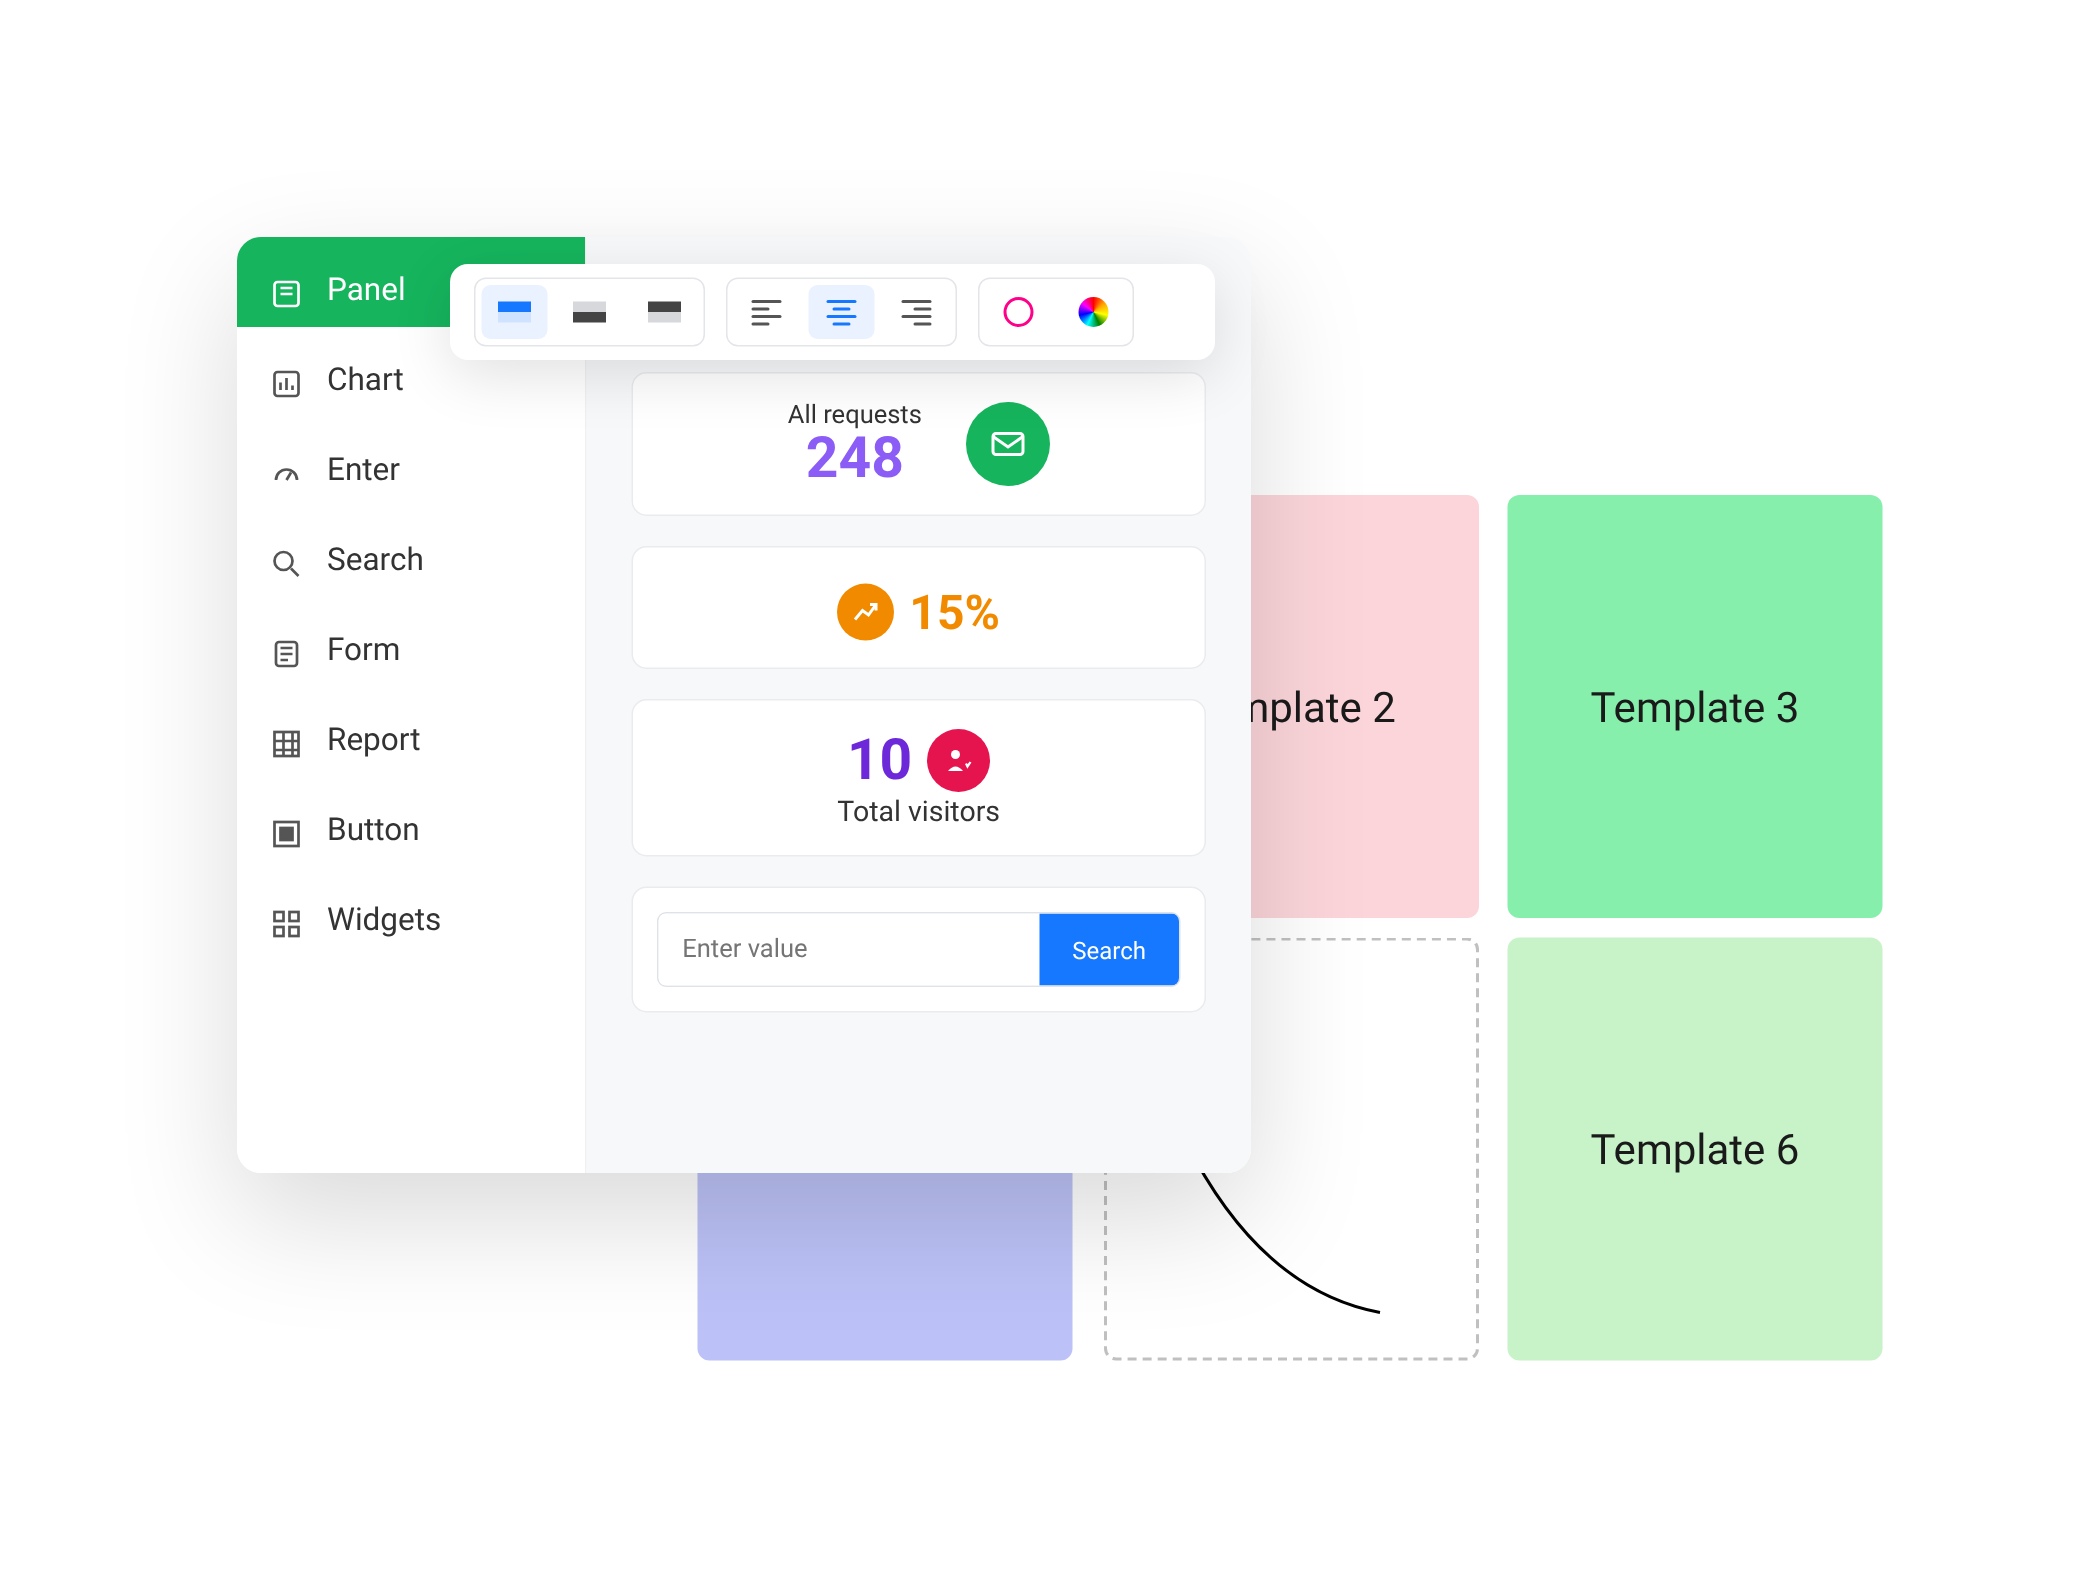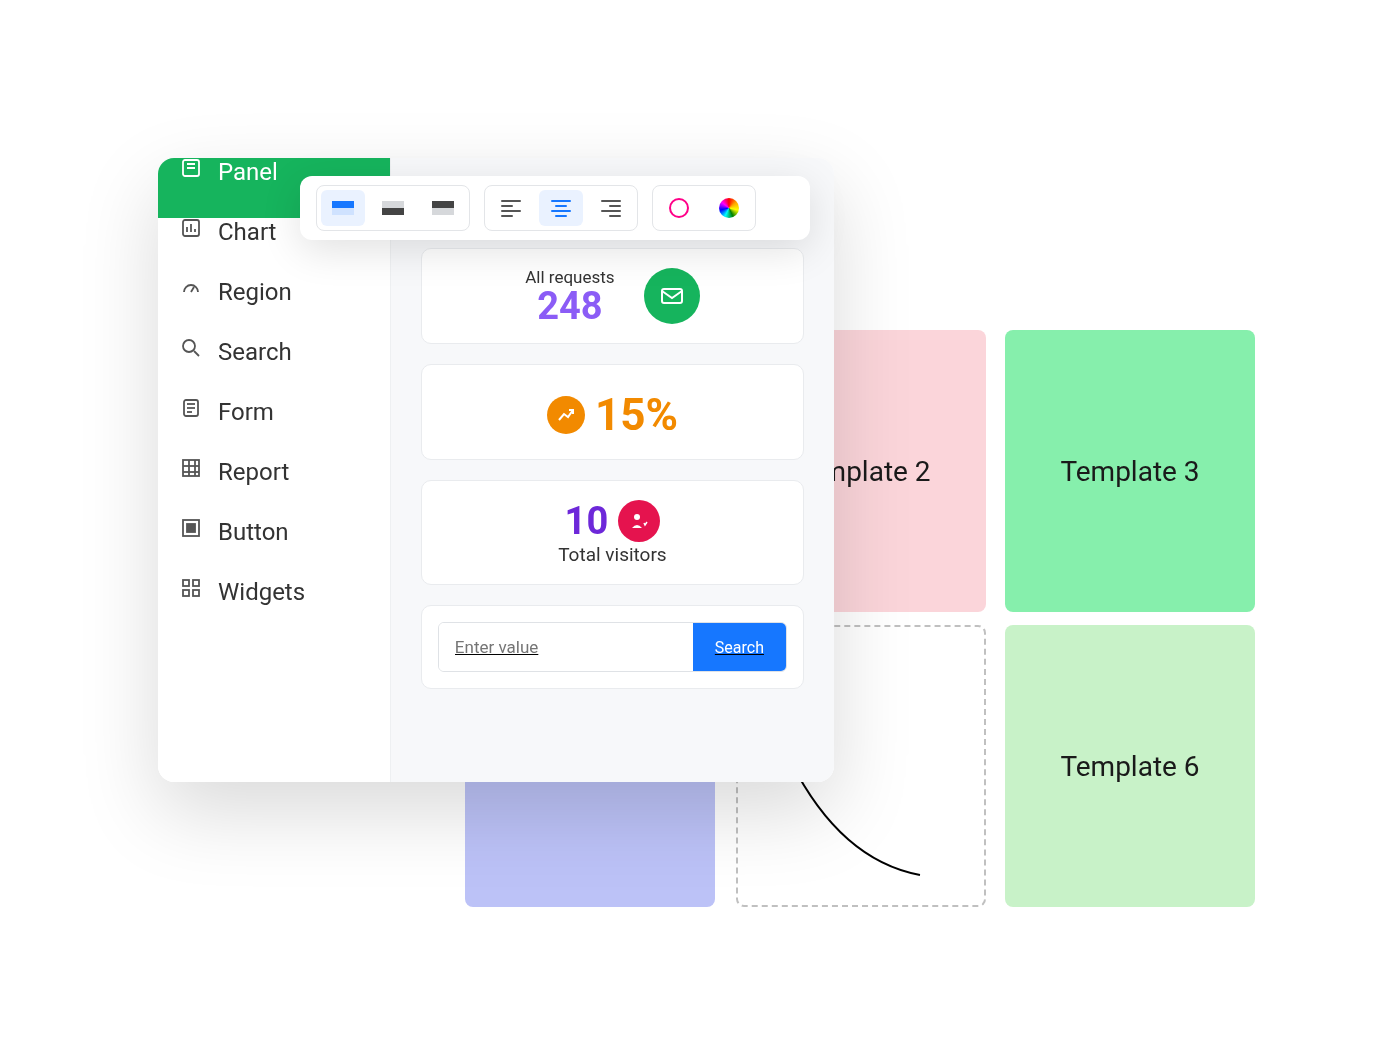--- a/index.html
+++ b/index.html
@@ -43,23 +43,23 @@
   background:#fff;
   border-radius:16px;
   box-shadow: 0 30px 80px rgba(0,0,0,0.15);
   display:flex;
   overflow:hidden;
 }
 
 
 .sidebar { width: 258px; background:#fff; border-right:1px solid #eef0f2; }
 .side-item {
-  display:flex; align-items:flex-start; gap:16px;
-  height:60px; padding:0 22px;
-  font-size:24px; color:#333; cursor:pointer;
+  display:flex; align-items:flex-end; gap:16px;
+  height:60px; padding:12px 22px;
+  font-size:21px; color:#333; cursor:pointer;
 }
 .side-item.active { background:#16b45d; color:#fff; }
 .side-icon-wrap { width:22px; display:flex; align-items:center; justify-content:center; }
 .side-icon-wrap svg { stroke: #555; }
 .side-item.active .side-icon-wrap svg { stroke:#fff; }
 
 
 .content { flex:1; background:#f7f8fa; position:relative; padding:90px 30px 30px; }
 
 
@@ -102,29 +102,29 @@
 .dot {
   width:56px; height:56px; border-radius:50%;
   display:flex; align-items:center; justify-content:center;
 }
 .dot-green  { background:#16b45d; }
 .dot-orange { background:#f28a00; width:38px; height:38px; }
 .dot-pink   { background:#e5134e; width:42px; height:42px; }
 
 .card-2 { text-align:center; }
 .row-mid { display:flex; align-items:center; justify-content:center; gap:10px; margin-top:6px; }
-.big-orange { font-size:44px; font-weight:700; color:#f28a00; }
+.big-orange { font-size:32px; font-weight:700; color:#f28a00; }
 
 .card-3 { text-align:center; }
 .row-top { display:flex; align-items:center; justify-content:center; gap:10px; }
 .big-pink { font-size:38px; font-weight:700; color:#6d28d9; }
 .sub { font-size:19px; color:#333; margin-top:0; }
 
 .card-4 { padding:16px; }
-.search-row { display:flex; border:1px solid #dfe2e6; border-radius:6px; overflow:hidden;text-decoration:underline; }
+.search-row { display:flex; border:1px solid #dfe2e6; border-radius:6px; overflow:hidden; }
 .search-row input {
   flex:1; border:none; outline:none;
   padding:14px 16px; font-size:17px; color:#888;
 }
 .search-row button {
   background:#1677ff; color:#fff; border:none;
   padding:0 22px; font-size:16px; cursor:pointer;
 }
 
 
@@ -184,21 +184,21 @@
         </span>
         <span>Chart</span>
       </div>
       <div class="side-item">
         <span class="side-icon-wrap">
           <svg width="20" height="20" fill="none" stroke-width="1.8">
               <path d="M3 14 A7 7 0 0 1 17 14"></path>
               <line x1="10" y1="14" x2="13" y2="9"></line>
             </svg>
         </span>
-        <span>Region</span>
+        <span>Enter</span>
       </div>
       <div class="side-item">
         <span class="side-icon-wrap">
           <svg width="20" height="20" fill="none" stroke-width="1.8">
               <circle cx="8" cy="8" r="6"></circle>
               <line x1="13" y1="13" x2="18" y2="18"></line>
             </svg>
         </span>
         <span>Search</span>
       </div>

